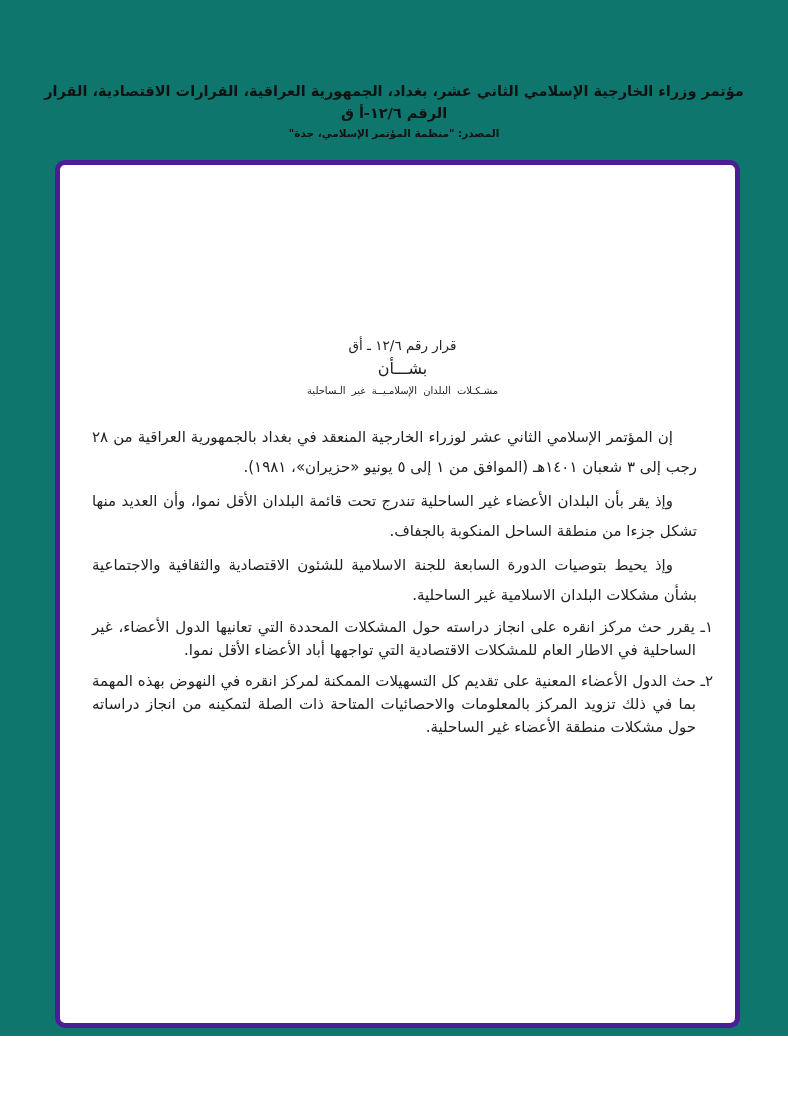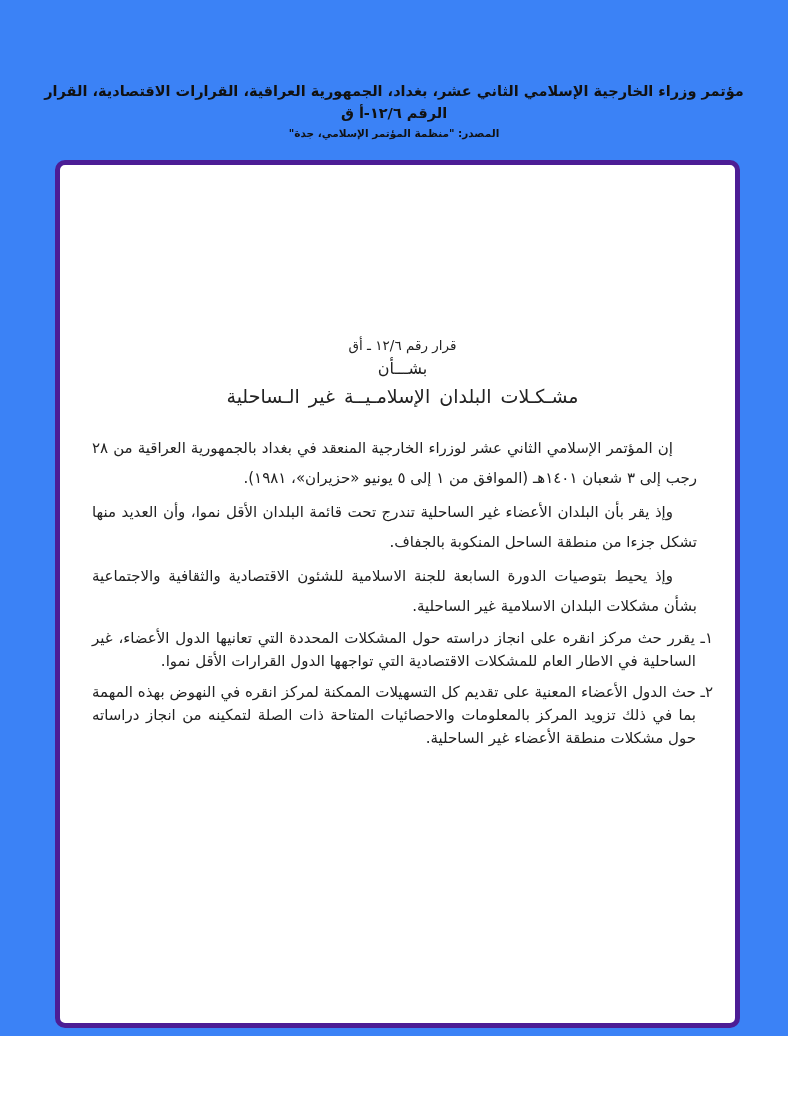--- a/index.html
+++ b/index.html
@@ -9,21 +9,21 @@
     width: 788px;
     height: 1099px;
     font-family: "DejaVu Sans", sans-serif;
     color: #1c1c1c;
     overflow: hidden;
   }
   .page {
     position: relative;
     width: 788px;
     height: 1036px;
-    background: #3b82f6;
+    background: #0f766e;
   }
   
   .caption {
     position: absolute;
     top: 80px;
     left: 0;
     width: 788px;
     text-align: center;
     direction: rtl;
   }
@@ -64,21 +64,21 @@
     font-size: 13.5px;
     margin: 0 0 6px 0;
   }
   .res-regarding {
     text-align: center;
     font-size: 16px;
     margin: 0 0 7px 0;
   }
   .res-subject {
     text-align: center;
-    font-size: 19px;
+    font-size: 10px;
     word-spacing: 3px;
     margin: 0 0 26px 0;
   }
   p.para {
     margin: 0 16px 4px 0;
     line-height: 30px;
     text-align: justify;
     text-indent: 24px; 
   }
   ol.items {
@@ -114,20 +114,20 @@
       <div class="res-subject">مشـكـلات البلدان الإسلامـيــة غير الـساحلية</div>
 
       <p class="para">إن المؤتمر الإسلامي الثاني عشر لوزراء الخارجية المنعقد في بغداد بالجمهورية العراقية من ٢٨ رجب إلى ٣ شعبان ١٤٠١هـ (الموافق من ١ إلى ٥ يونيو «حزيران»، ١٩٨١).</p>
 
 
       <p class="para">وإذ يقر بأن البلدان الأعضاء غير الساحلية تندرج تحت قائمة البلدان الأقل نموا، وأن العديد منها تشكل جزءا من منطقة الساحل المنكوبة بالجفاف.</p>
 
       <p class="para">وإذ يحيط بتوصيات الدورة السابعة للجنة الاسلامية للشئون الاقتصادية والثقافية والاجتماعية بشأن مشكلات البلدان الاسلامية غير الساحلية.</p>
 
       <ol class="items">
-        <li>١ـ يقرر حث مركز انقره على انجاز دراسته حول المشكلات المحددة التي تعانيها الدول الأعضاء، غير الساحلية في الاطار العام للمشكلات الاقتصادية التي تواجهها الدول القرارات الأقل نموا.</li>
+        <li>١ـ يقرر حث مركز انقره على انجاز دراسته حول المشكلات المحددة التي تعانيها الدول الأعضاء، غير الساحلية في الاطار العام للمشكلات الاقتصادية التي تواجهها أباد الأعضاء الأقل نموا.</li>
         <li>٢ـ حث الدول الأعضاء المعنية على تقديم كل التسهيلات الممكنة لمركز انقره في النهوض بهذه المهمة بما في ذلك تزويد المركز بالمعلومات والاحصائيات المتاحة ذات الصلة لتمكينه من انجاز دراساته حول مشكلات منطقة الأعضاء غير الساحلية.</li>
       </ol>
 
     </div>
   </div>
 
 </div>
 
 </body></html>

